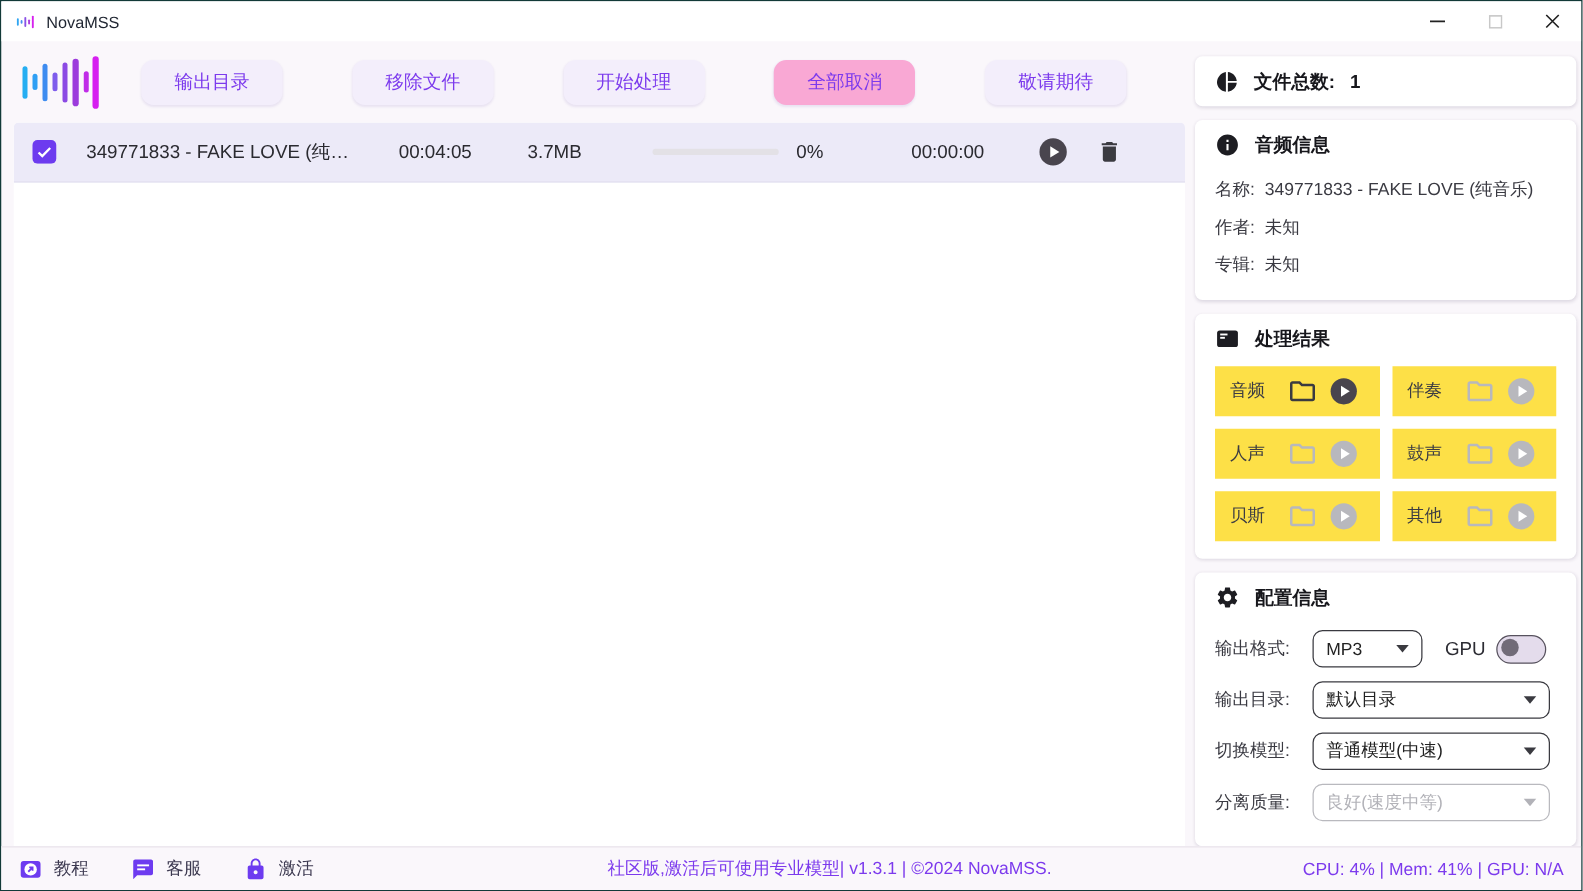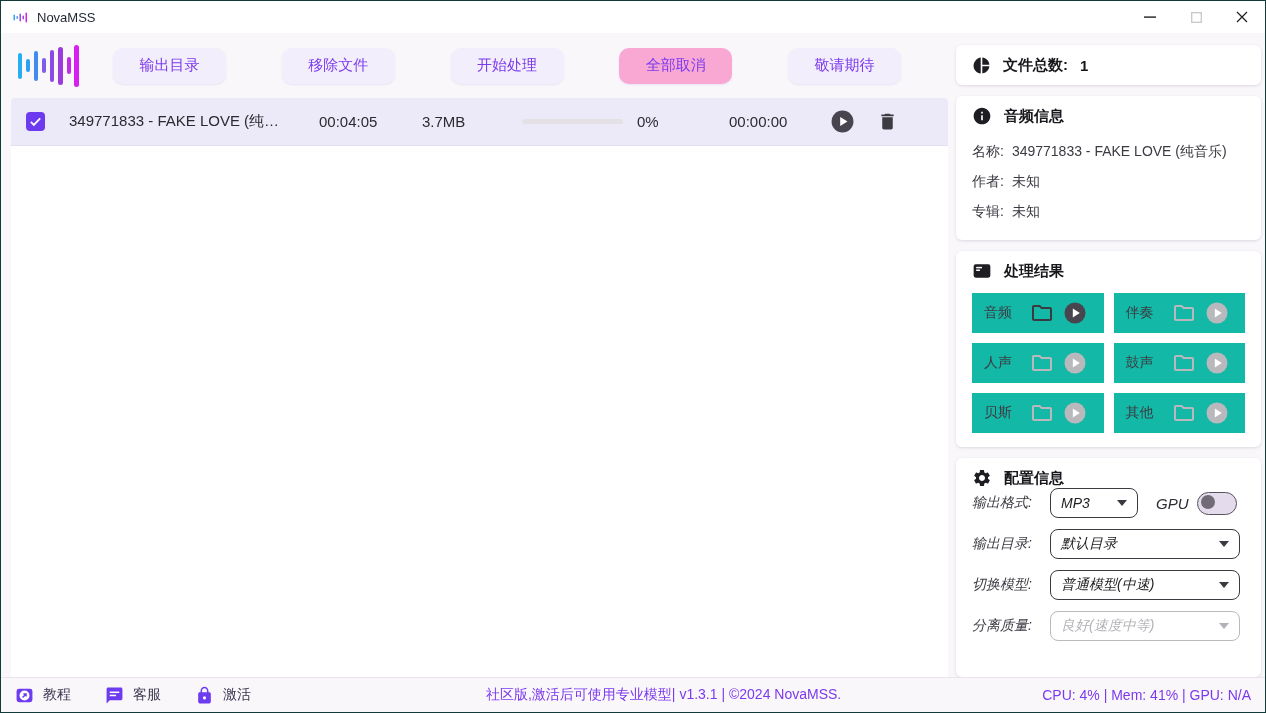--- a/index.html
+++ b/index.html
@@ -84,32 +84,32 @@
   .count-line { display:flex; align-items:center; gap:12px; font-size:15px; font-weight:bold; color:#17171c; }
   .count-line svg { width:19px; height:19px; }
   
   .card.audio { padding-bottom:14px; }
   .info-rows { margin-top:10px; display:flex; flex-direction:column; }
   .info-row { display:flex; gap:8px; font-size:14px; color:#3a3a42; line-height:30px; white-space:nowrap;align-items:center; }
   .info-row .ilabel { color:#3a3a42; }
   
   .result-grid { margin-top:12px; display:grid; grid-template-columns:1fr 1fr; gap:10px; padding-bottom:4px; }
   .result-item {
-    height:40px; background:#14b8a6; display:flex; align-items:center;
+    height:40px; background:#fde047; display:flex; align-items:center;
     padding:0 12px; gap:0; font-size:14px; color:#3c3c43;justify-content:space-between;
   }
   .result-item .rlabel { width:42px; flex:0 0 auto; }
   .result-item .ricon { flex:1; display:flex; justify-content:center; }
   .result-item .folder { width:24px; height:24px; cursor:pointer; }
   .result-item .playc  { width:24px; height:24px; cursor:pointer; }
   .en  { color:#3a3a40; }
   .dis { color:#b8b8bd; }
   
   .card.config { flex:1; }
-  .cfg-rows { display:flex; flex-direction:column; gap:11px;font-style:italic; }
+  .cfg-rows { margin-top:16px; display:flex; flex-direction:column; gap:11px; }
   .cfg-row { display:flex; align-items:center; gap:6px; height:30px; }
   .cfg-label { width:72px; font-size:14px; color:#3a3a42; flex:0 0 auto; white-space:nowrap; }
   .select {
     height:30px; border:1.5px solid #3a3a40; border-radius:8px; background:#fff;
     display:flex; align-items:center; padding:0 10px; font-size:14px; color:#222;
     cursor:pointer; justify-content:space-between;
   }
   .select.small { width:88px; }
   .select.wide { width:190px; }
   .select .caret {

